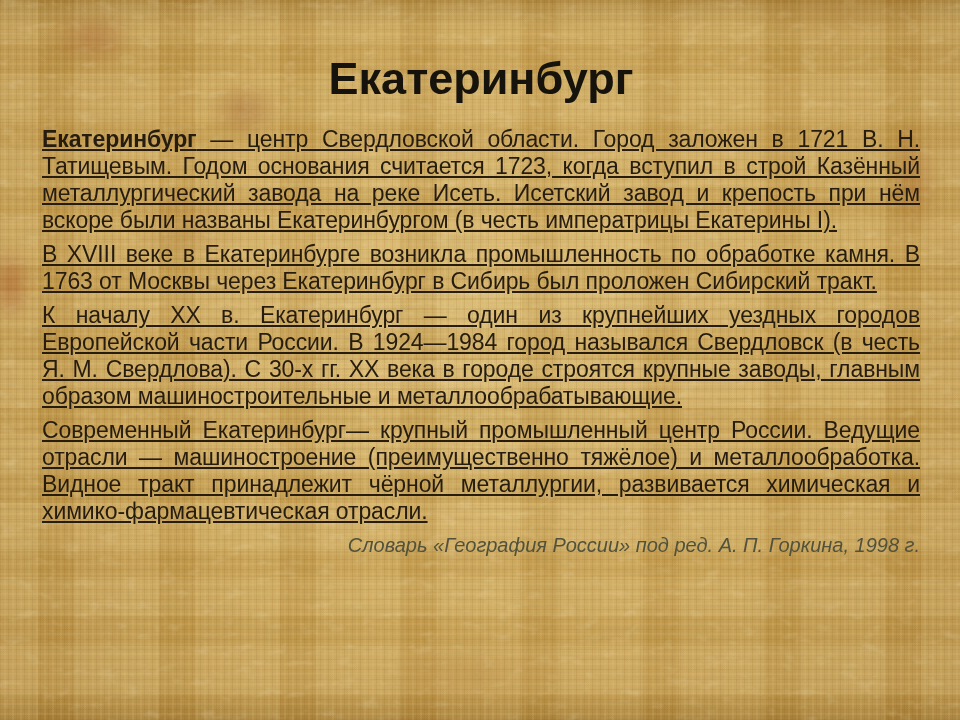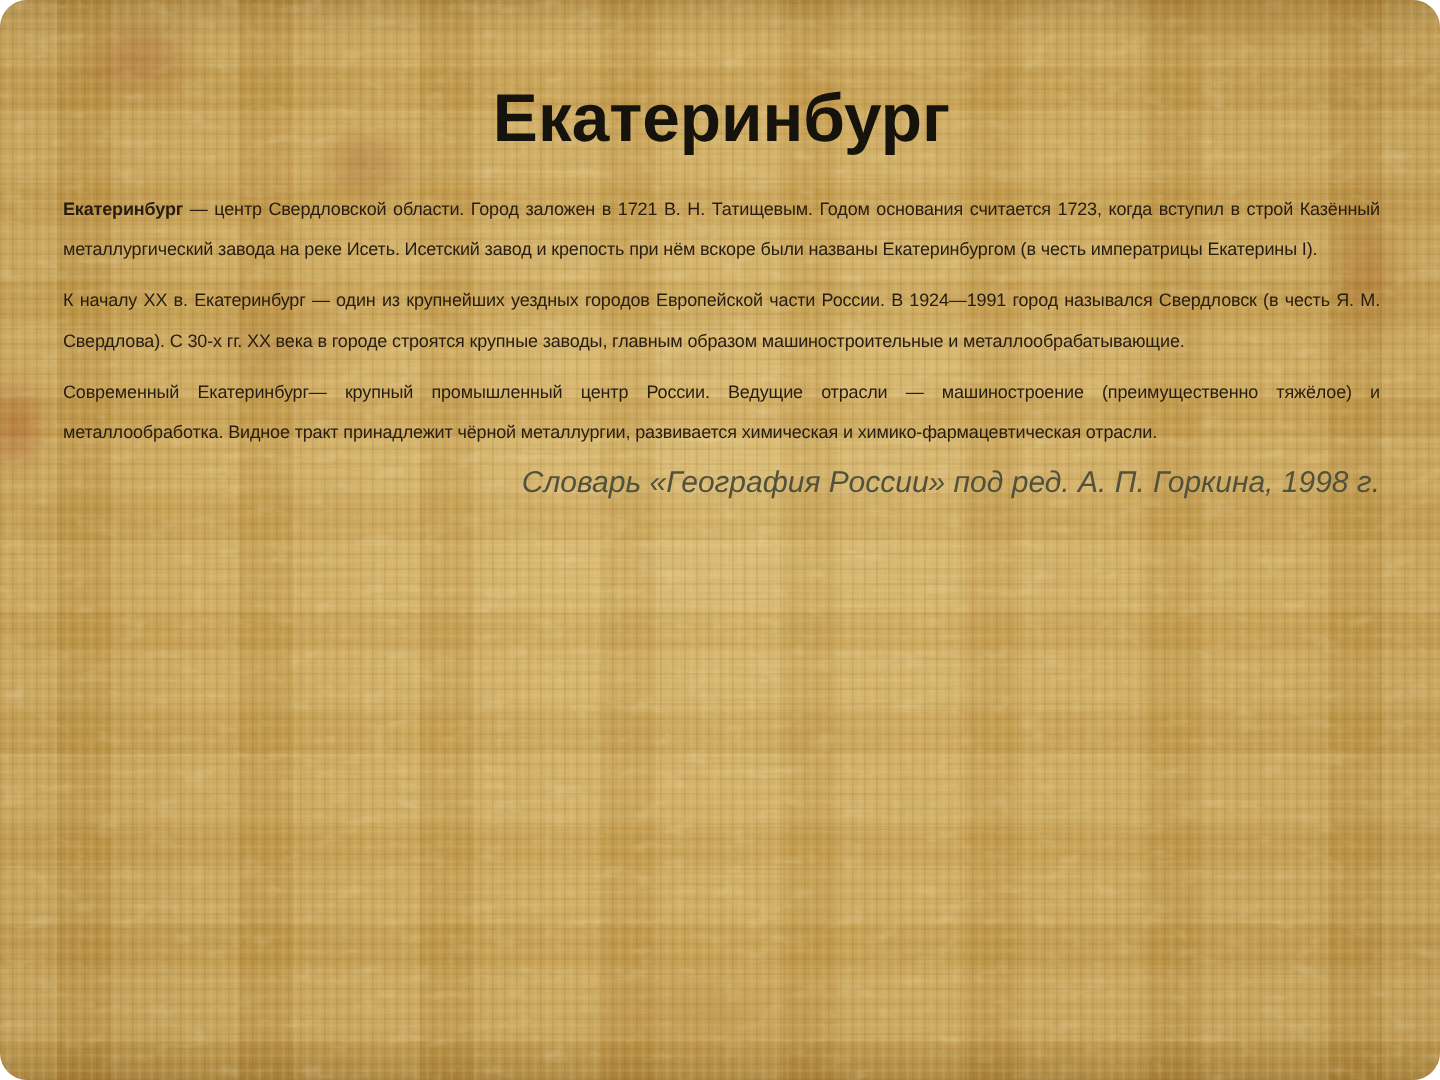--- a/index.html
+++ b/index.html
@@ -36,21 +36,20 @@
         rgba(150, 102, 30, 0.07) 74px, rgba(150, 102, 30, 0.07) 104px,
         rgba(255, 244, 205, 0.08) 104px, rgba(255, 244, 205, 0.08) 143px),
       
       linear-gradient(180deg,
         rgba(104, 66, 12, 0.28) 0%, rgba(0,0,0,0) 4%,
         rgba(0,0,0,0) 96%, rgba(104, 66, 12, 0.28) 100%),
       
       radial-gradient(ellipse at 50% 46%,
         rgba(255, 236, 172, 0.30) 0%, rgba(0,0,0,0) 55%,
         rgba(110, 70, 16, 0.20) 100%);
-    border-radius: 18px;
   }
 
   .texture-svg {
     position: absolute;
     inset: 0;
     z-index: 1;
     pointer-events: none;
   }
 
   .stain {
@@ -81,25 +80,26 @@
     font-size: 45px;
     line-height: 58px;
     font-weight: bold;
     text-align: center;
     color: var(--title-text, #16120c);
     letter-spacing: 0px;
   }
 
   .body-par {
     margin: 0 0 7px 0;
-    font-size: 12px;
+    font-size: 23px;
     line-height: 27px;
     text-align: justify;
     color: var(--body-text, #261c10);
     letter-spacing: -0.1px;
+    text-decoration: underline;
   }
   .body-par .lead { font-weight: bold; }
 
   .source-line {
     margin: 3px 0 0 0;
     font-size: 20px;
     line-height: 27px;
     font-style: italic;
     text-align: right;
     color: var(--source-text, #51513c);
@@ -146,23 +146,24 @@
   <div class="stain stain-e"></div>
   <div class="stain stain-f"></div>
   <div class="stain stain-g"></div>
 
   <div class="content">
 
     <h1 class="title">Екатеринбург</h1>
 
     <p class="body-par"><strong class="lead">Екатеринбург</strong><span> — центр Свердловской области. Город заложен в 1721 В. Н. Татищевым. Годом основания считается 1723, когда вступил в строй Казённый металлургический завода на реке Исеть. Исетский завод и крепость при нём вскоре были названы Екатеринбургом (в честь императрицы Екатерины I).</span></p>
 
+    <p class="body-par"><span>В XVIII веке в Екатеринбурге возникла промышленность по обработке камня. В 1763 от Москвы через Екатеринбург в Сибирь был проложен Сибирский тракт.</span></p>
 
 
-    <p class="body-par"><span>К началу XX в. Екатеринбург — один из крупнейших уездных городов Европейской части России. В 1924—1991 город назывался Свердловск (в честь Я. М. Свердлова). С 30-х гг. XX века в городе строятся крупные заводы, главным образом машиностроительные и металлообрабатывающие.</span></p>
+    <p class="body-par"><span>К началу XX в. Екатеринбург — один из крупнейших уездных городов Европейской части России. В 1924—1984 город назывался Свердловск (в честь Я. М. Свердлова). С 30-х гг. XX века в городе строятся крупные заводы, главным образом машиностроительные и металлообрабатывающие.</span></p>
 
     <p class="body-par"><span>Современный Екатеринбург— крупный промышленный центр России. Ведущие отрасли — машиностроение (преимущественно тяжёлое) и металлообработка. Видное тракт принадлежит чёрной металлургии, развивается химическая и химико-фармацевтическая отрасли.</span></p>
 
 
     <p class="source-line">Словарь «География России» под ред. А. П. Горкина, 1998 г.</p>
 
   </div>
 </div>
 
 </body></html>

